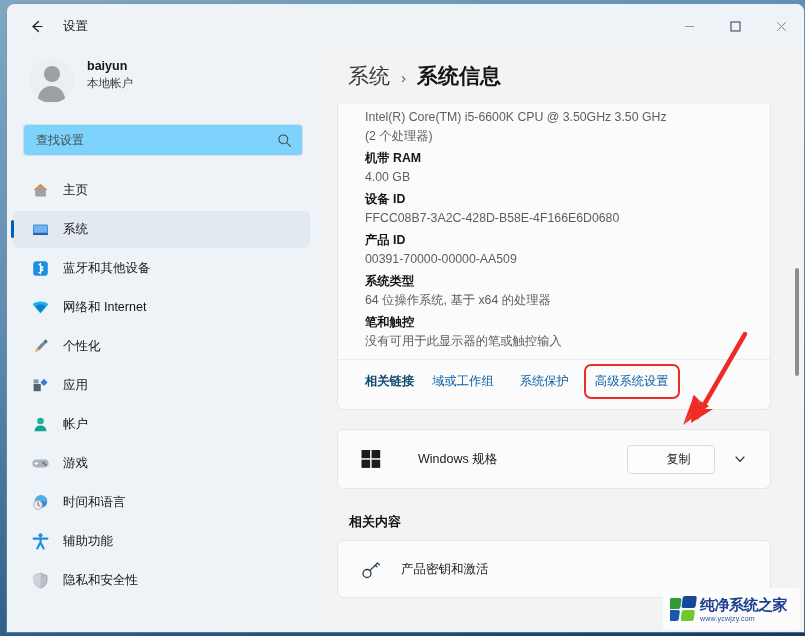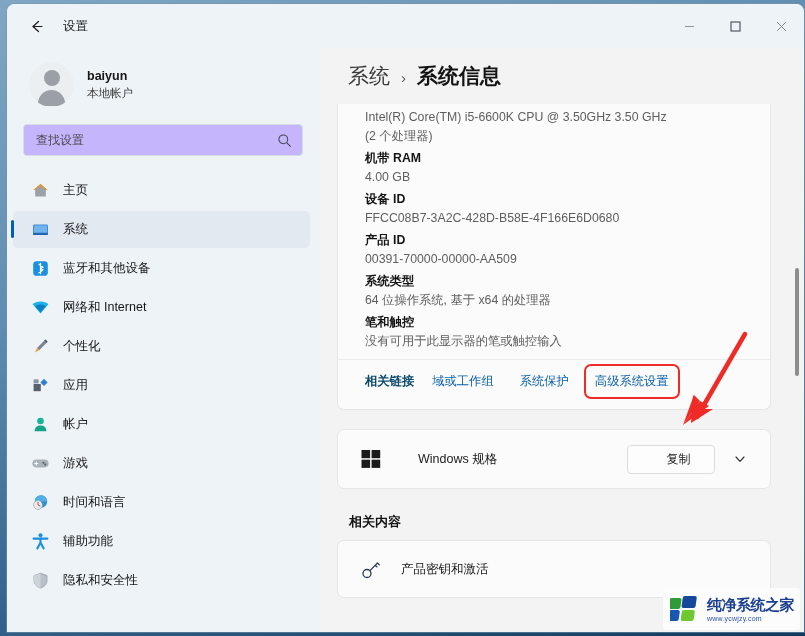--- a/index.html
+++ b/index.html
@@ -44,41 +44,41 @@
     cursor: pointer; color: #5a6673; font-size: 12px;
   }
 
   
   #sidebar {
     position: absolute; left: 0; top: 44px; width: 313px; bottom: 0;
     background: #eef3f8;
     padding-top: 4px;
   }
   #account-block {
-    display: flex; align-items: center; gap: 13px;
+    display: flex; gap: 13px;
     padding: 6px 0 0 22px; height: 58px;
   }
   #avatar {
     width: 45px; height: 45px; border-radius: 50%;
     background: #eceff2; position: relative; overflow: hidden; flex: none;
   }
   #avatar .head {
     position: absolute; width: 16px; height: 16px; border-radius: 50%;
     background: #9aa0a6; left: 14.5px; top: 8px;
   }
   #avatar .body {
     position: absolute; width: 27px; height: 16px;
     border-radius: 14px 14px 0 0; background: #9aa0a6; left: 9px; top: 28px;
   }
   #account-name { font-size: 12.5px; font-weight: bold; color: #171717; line-height: 16px; }
   #account-type { font-size: 11.5px; color: #3c3c3c; line-height: 16px; margin-top: 1px; }
 
   #search-wrap { padding: 14px 17px 0 16px; }
   #search-box {
-    height: 32px; background: #c4b5fd; border: 1px solid #d5dce3;
+    height: 32px; background: #7dd3fc; border: 1px solid #d5dce3;
     border-radius: 4px; display: flex; align-items: center;
     padding: 0 10px 0 12px;
   }
   #search-input {
     flex: 1; border: none; outline: none; background: transparent;
     font-family: inherit; font-size: 12px; color: #2b2b2b;
   }
   #search-input::placeholder { color: #4a4a4a; opacity: 1; }
 
   #nav-list { margin-top: 16px; }
@@ -175,21 +175,21 @@
   }
 
   
   #red-arrow { position: absolute; left: 660px; top: 325px; width: 90px; height: 105px; pointer-events: none; }
 
   
   #watermark {
     position: absolute; right: 4px; bottom: 2px;
     width: 137px; height: 42px;
     background: #fcfcfc; border-radius: 3px;
-    display: flex; align-items: center; gap: 7px; padding-left: 7px;
+    display: flex; align-items: center; padding-left: 7px;
   }
   #wm-logo { width: 30px; height: 27px; flex: none; }
   #wm-text { line-height: 1; }
   #wm-title {
     font-size: 15px; font-weight: bold; color: #1c3f8f;
     letter-spacing: -.5px;
   }
   #wm-url { font-size: 7px; color: #2a52a8; margin-top: 3px; letter-spacing: .2px; }
 </style>
 </head>

